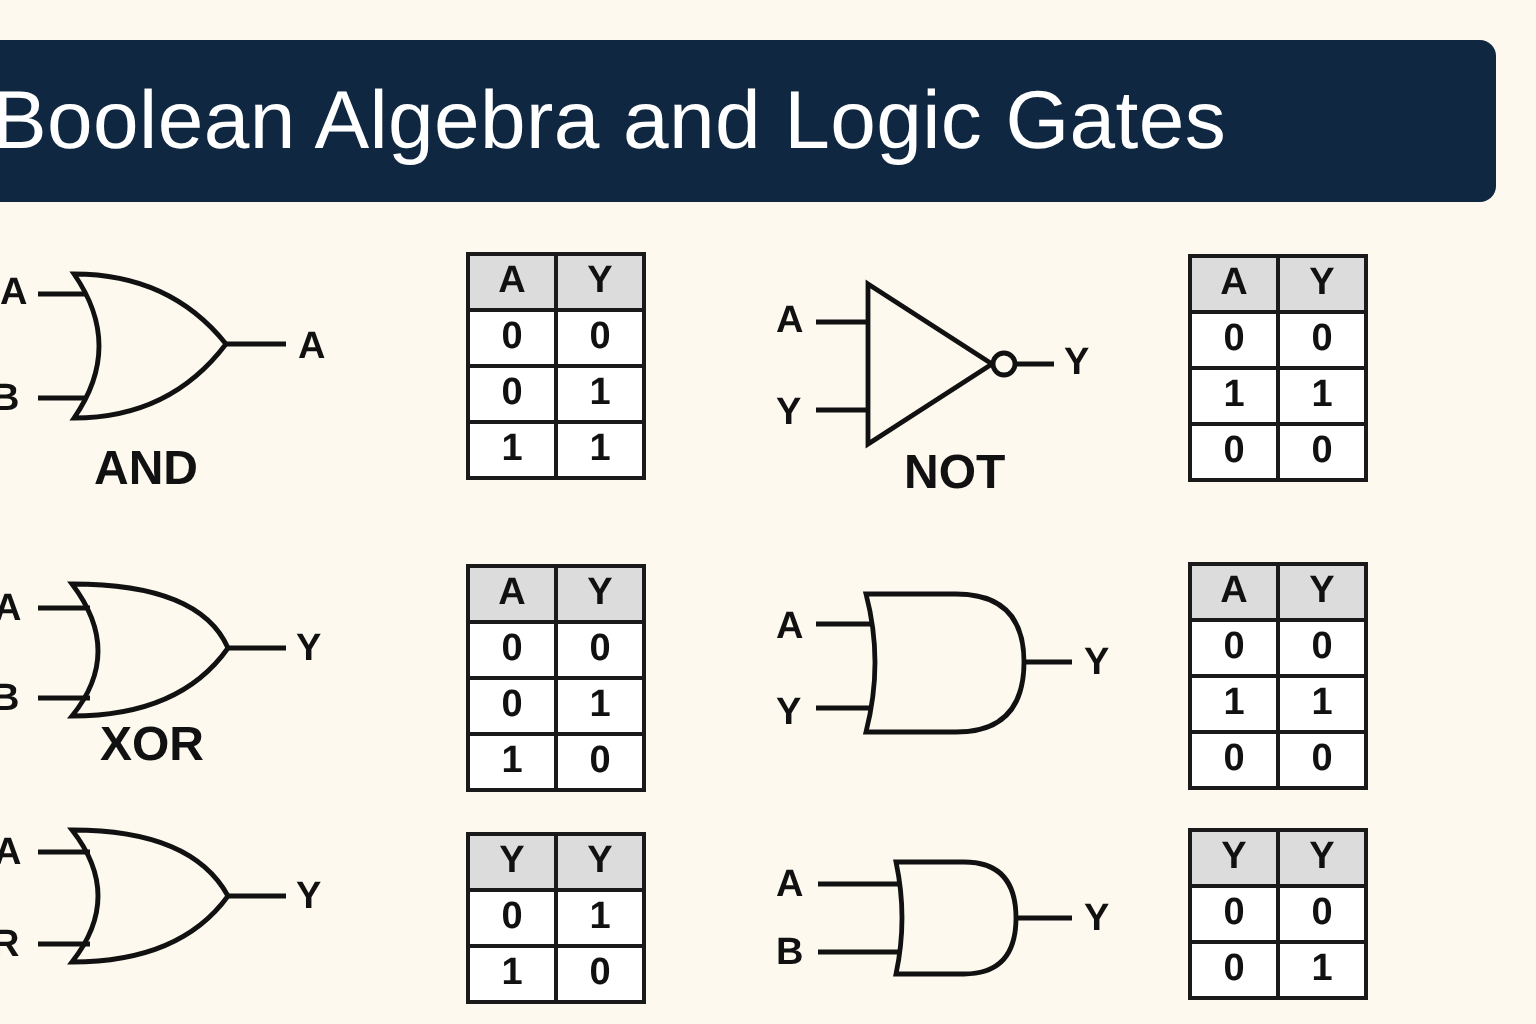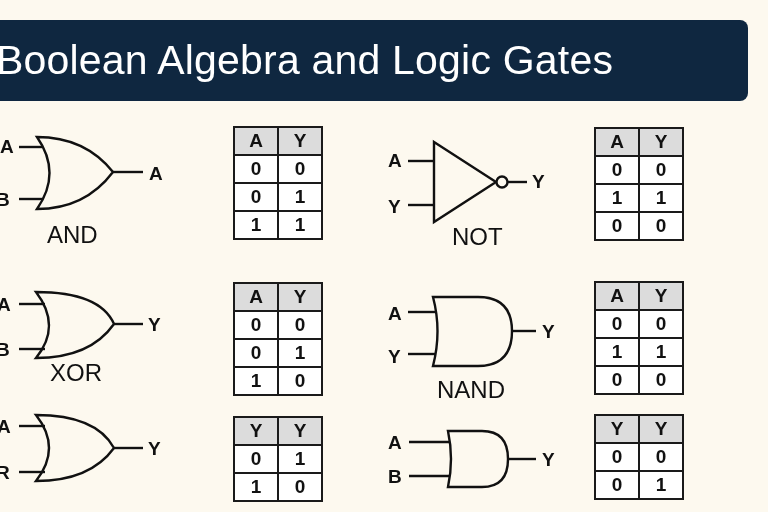--- a/index.html
+++ b/index.html
@@ -14,21 +14,21 @@
       background: #0f2740; border-radius: 0 8px 8px 0;
     }
     .banner-title {
       position: absolute; left: 6px; top: 0; height: 81px; line-height: 81px;
       color: #ffffff; font-size: 41px; font-weight: normal; white-space: nowrap;
       letter-spacing: 0.2px;
     }
     .gate { position: absolute; }
     .gate svg { position: absolute; left: 0; top: 0; overflow: visible; }
     .lbl { position: absolute; font-weight: bold; font-size: 19px; line-height: 20px; }
-    .gate-name { position: absolute; font-weight: normal; font-size: 24px; line-height: 26px; white-space: nowrap; }
+    .gate-name { position: absolute; font-weight: bold; font-size: 24px; line-height: 26px; white-space: nowrap; }
     table.tt {
       position: absolute; border-collapse: collapse; background: #ffffff;
     }
     table.tt td, table.tt th {
       border: 2px solid #1a1a1a; width: 42px; height: 26px; padding: 0;
       text-align: center; font-weight: bold; font-size: 19px; line-height: 26px;
     }
     table.tt th { background: #dcdcdc; }
   </style>
 </head>
@@ -152,21 +152,20 @@
     <g fill="none" stroke="#111" stroke-width="2.4">
       <line x1="38" y1="42" x2="66" y2="42"></line>
       <line x1="38" y1="84" x2="66" y2="84"></line>
       <path d="M63 27 L108 27 Q142 27 142 61 Q142 96 108 96 L63 96 Q72 61 63 27 Z"></path>
       <line x1="142" y1="61" x2="166" y2="61"></line>
     </g>
   </svg>
   <span class="lbl" style="left:18px;top:34px;">A</span>
   <span class="lbl" style="left:18px;top:77px;">Y</span>
   <span class="lbl" style="left:172px;top:52px;">Y</span>
-  <span class="gate-name" style="left:67px;top:107px;">NAND</span>
 </div>
 
 <table class="tt" style="left:594px;top:281px;">
   <tbody>
       <tr>
         <th>A</th>
         <th>Y</th>
       </tr>
   <tr>
         <td>0</td>

